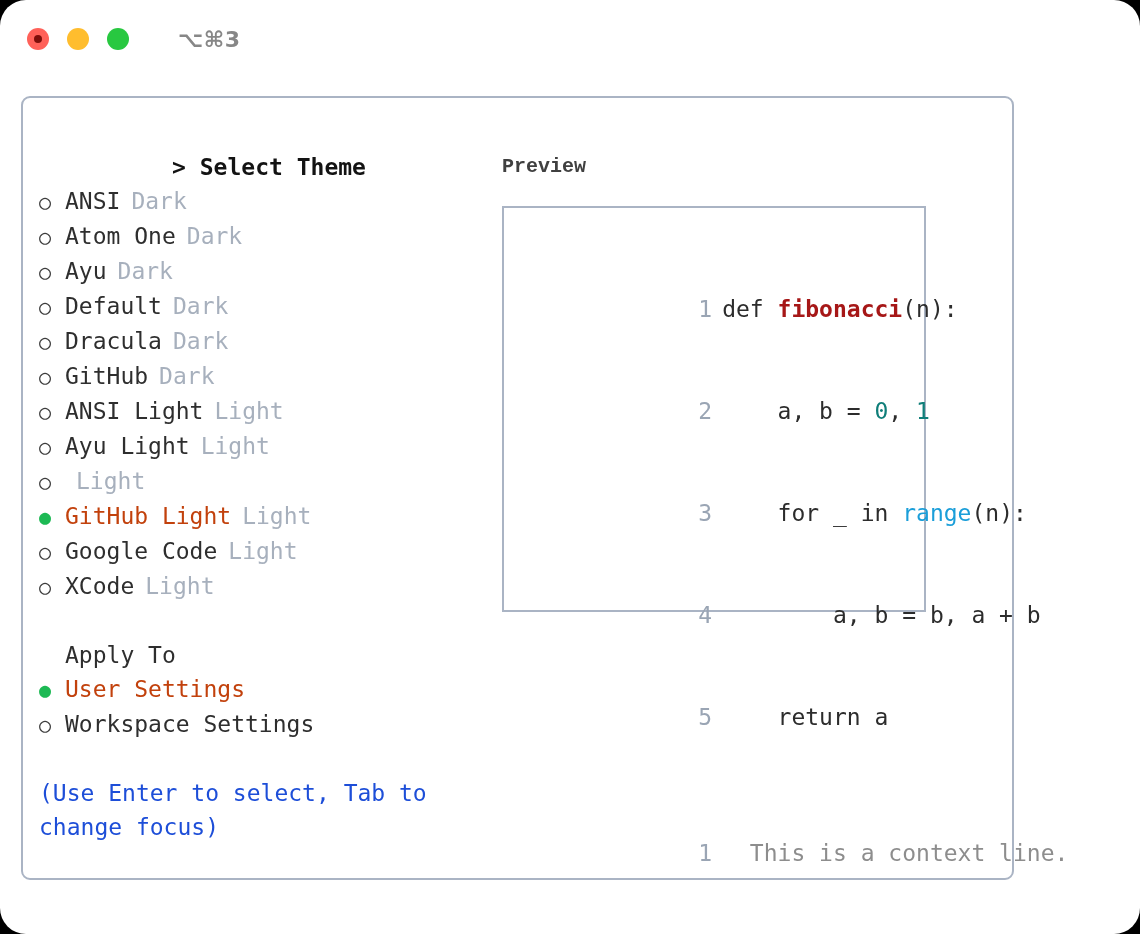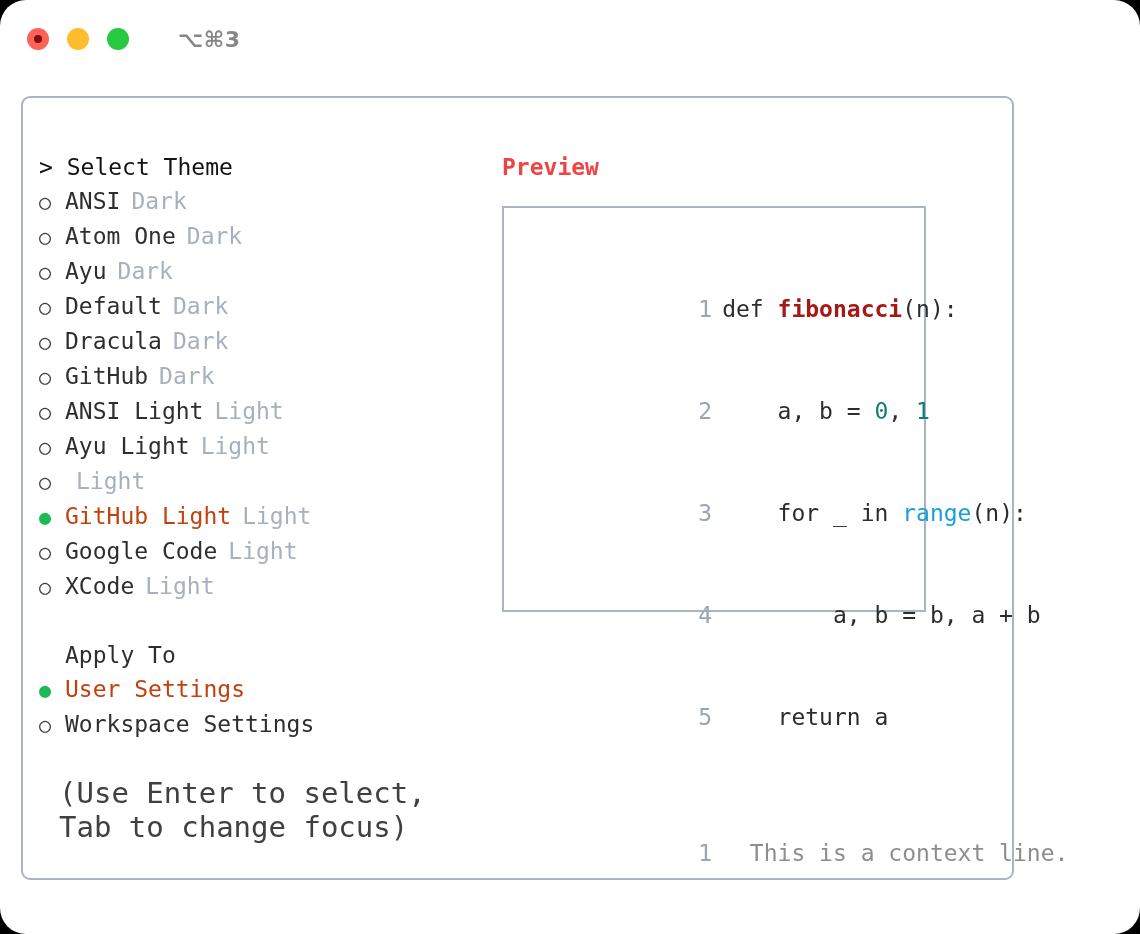--- a/index.html
+++ b/index.html
@@ -94,24 +94,25 @@
   }
   .col-right {
     position: absolute;
     left: 479px;
     top: 52px;
     width: 500px;
   }
 
   .section-head {
     font-size: 23px;
-    font-weight: normal;
+    font-weight: bold;
     color: #131313;
     line-height: 34px;
     white-space: pre;
+    text-align: center;
   }
 
   
   .opt {
     display: flex;
     align-items: baseline;
     line-height: 34px;
     font-size: 23px;
     white-space: pre;
   }
@@ -135,34 +136,34 @@
     color: #2e2e2e;
     line-height: 34px;
     padding-left: 26px;
     white-space: pre;
   }
 
   .spacer-row { height: 34px; }
 
   .hint {
     margin-top: 34px;
+    color: #1d4ed8;
+    font-size: 23px;
+    line-height: 34px;
+    width: 410px;
+  }
+
+  
+  .preview-title {
+    font-size: 20px;
+    font-weight: bold;
     color: #404040;
-    font-size: 29px;
-    line-height: 34px;
-    width: 410px;
-    margin-left: 20px;
-  }
-
-  
-  .preview-title {
-    font-size: 23px;
-    font-weight: bold;
-    color: #ef4444;
-    line-height: 34px;
-    white-space: pre;
+    line-height: 34px;
+    white-space: pre;
+    font-family: Liberation Mono, monospace;
   }
   .preview-box {
     margin-top: 22px;
     width: 424px;
     height: 406px;
     box-sizing: border-box;
     border: 2px solid #aab4c4;
     background: #ffffff;
     padding: 50px 0 12px 18px;
   }

